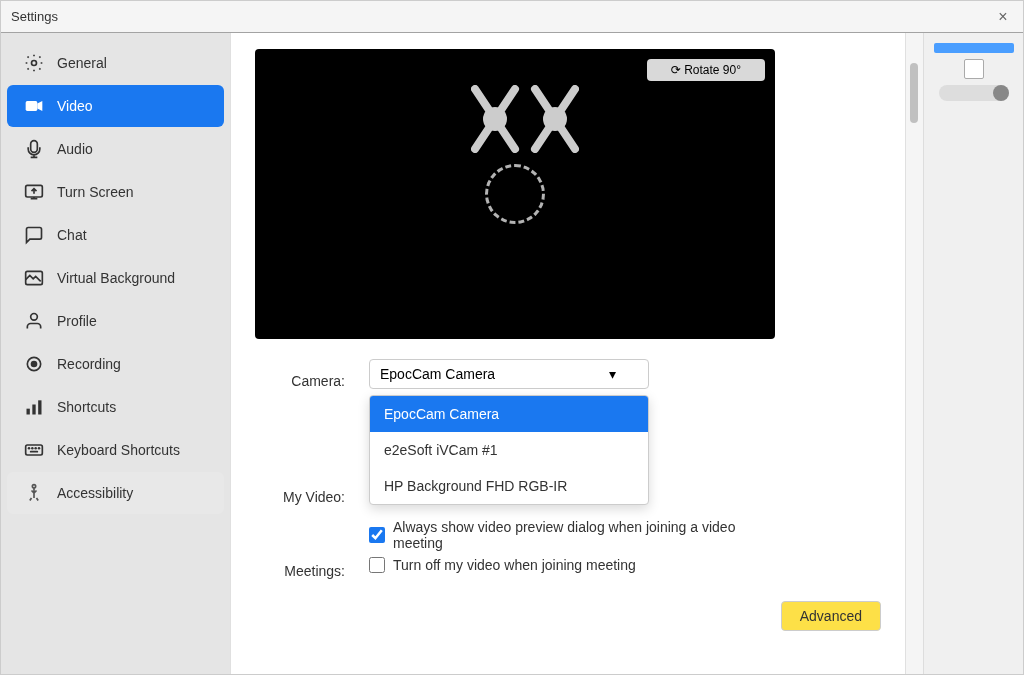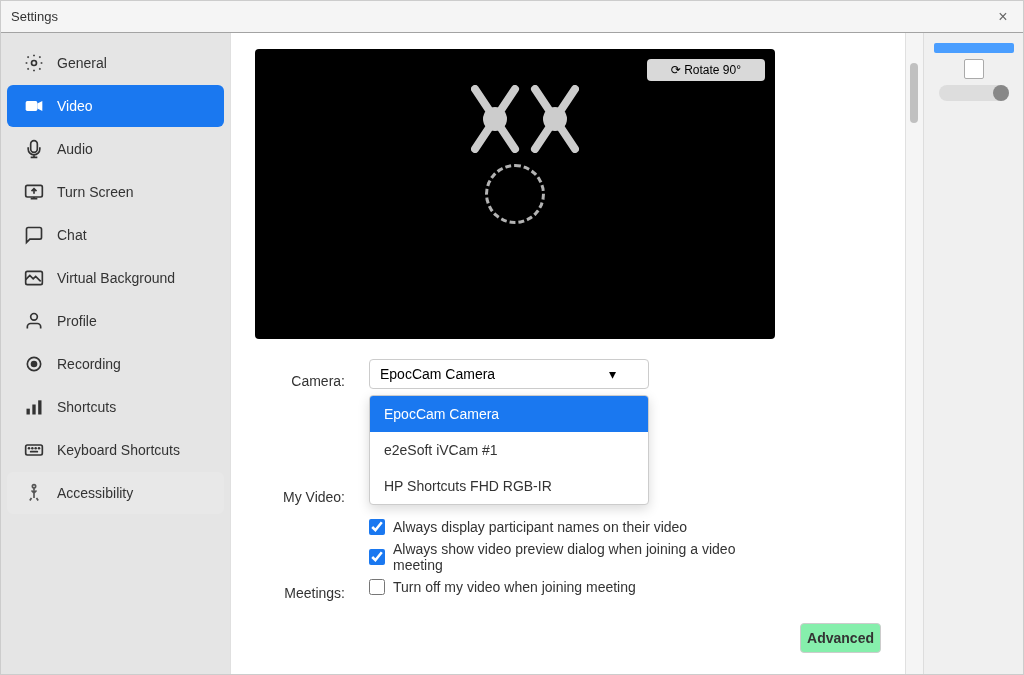--- a/index.html
+++ b/index.html
@@ -199,28 +199,27 @@
       font-size: 14px;
       color: #333;
     }
     
     .bottom-bar {
       display: flex;
       justify-content: flex-end;
       padding: 8px 0 4px 0;
     }
     .advanced-btn {
-      padding: 6px 6px;
+      padding: 6px 18px;
       border: 1px solid #ccc;
       border-radius: 4px;
-      background: #86efac;
-      font-size: 14px;
-      cursor: pointer;
-      color: #333;
-      font-weight: bold;
+      background: #fde047;
+      font-size: 14px;
+      cursor: pointer;
+      color: #333;
     }
     
     .right-panel {
       width: 18px;
       background: #f5f5f5;
       border-left: 1px solid #e0e0e0;
       flex-shrink: 0;
       position: relative;
     }
     .scrollbar-thumb {
@@ -429,43 +428,39 @@
             <div class="dropdown-wrapper">
 
               <div style="width:280px; padding:6px 32px 6px 10px; border:1px solid #ccc; border-radius:4px; font-size:14px; background:#fff; cursor:pointer; display:flex; align-items:center; justify-content:space-between;">
                 <span>EpocCam Camera</span>
                 <span style="margin-left:8px;">▾</span>
               </div>
 
               <div class="dropdown-open">
                 <div class="dropdown-option selected">EpocCam Camera</div>
                 <div class="dropdown-option">e2eSoft iVCam #1</div>
-                <div class="dropdown-option">HP Shortcuts FHD RGB-IR</div>
+                <div class="dropdown-option">HP Background FHD RGB-IR</div>
               </div>
             </div>
           </div>
         </div>
 
         <div class="form-row" style="margin-top: 80px;">
           <span class="form-label">My Video:</span>
           <div class="form-control">
             <div class="checkbox-row">
               <input type="checkbox" id="touchup" style="">
               <label class="checkbox-label" for="touchup">Touch up my appearance</label>
             </div>
           </div>
         </div>
 
         <div class="form-row">
           <span class="form-label">Meetings:</span>
           <div class="form-control">
-            <div class="checkbox-row">
-              <input type="checkbox" id="meeting0" checked="" style="">
-              <label class="checkbox-label" for="meeting0">Always display participant names on their video</label>
-            </div>
             <div class="checkbox-row">
               <input type="checkbox" id="meeting2" checked="" style="">
               <label class="checkbox-label" for="meeting2">Always show video preview dialog when joining a video meeting</label>
             </div>
             <div class="checkbox-row">
               <input type="checkbox" id="meeting1" style="">
               <label class="checkbox-label" for="meeting1">Turn off my video when joining meeting</label>
             </div>
           </div>
         </div>

